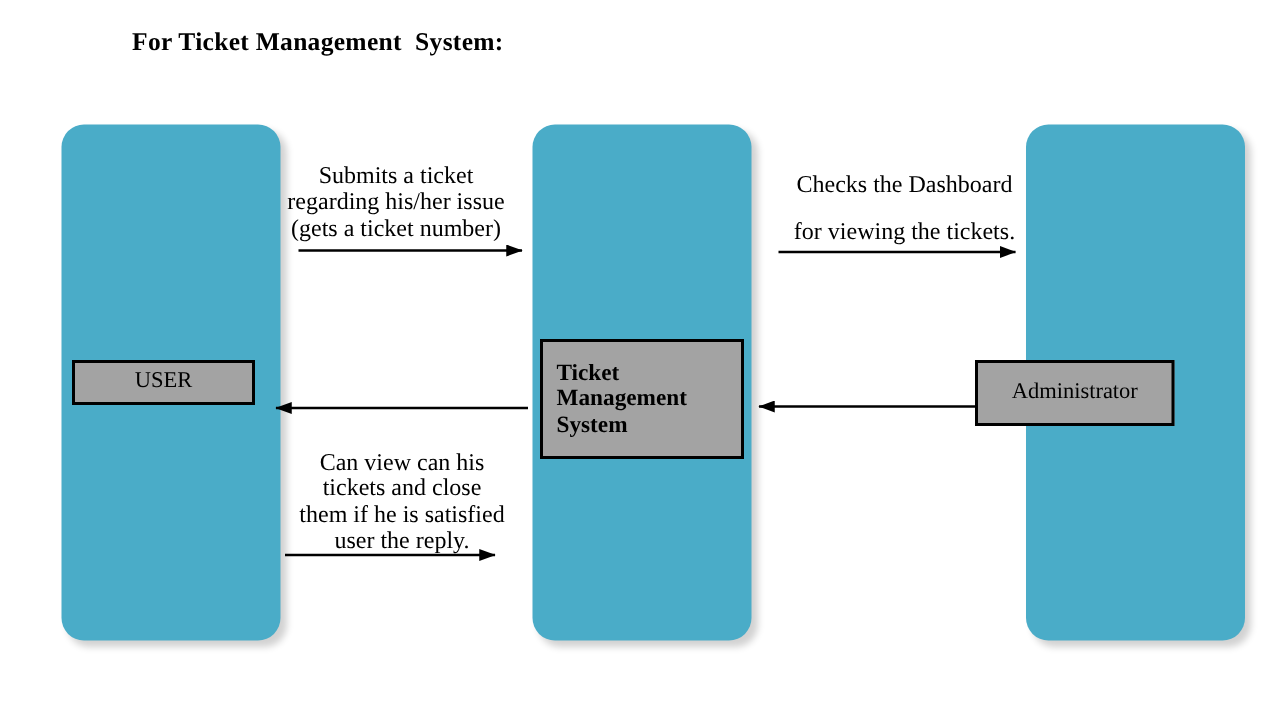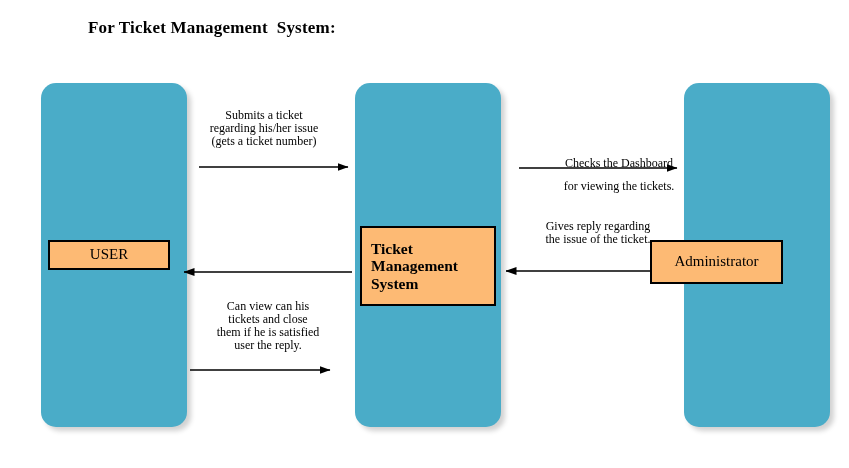--- a/index.html
+++ b/index.html
@@ -42,21 +42,21 @@
     border-radius: 15px;
     box-shadow: 4px 4px 5px rgba(0, 0, 0, 0.18);
   }
   .col-user        { left: 41px;  top: 83px; width: 146px; height: 344px; }
   .col-system      { left: 355px; top: 83px; width: 146px; height: 344px; }
   .col-admin       { left: 684px; top: 83px; width: 146px; height: 344px; }
 
   
   .node-box {
     position: absolute;
-    background: #fdba74;
+    background: #a3a3a3;
     border: 2px solid #000000;
     box-sizing: border-box;
     display: flex;
     align-items: center;
   }
   .node-box.centered { justify-content: center; }
   .node-box .node-text {
     font-size: 15px;
     line-height: 1.02;
     white-space: pre-line;
@@ -67,29 +67,29 @@
     line-height: 1.12;
   }
 
   .box-user   { left: 48px;  top: 240px; width: 122px; height: 30px; }
   .box-system { left: 360px; top: 226px; width: 136px; height: 80px; padding-left: 9px; }
   .box-admin  { left: 650px; top: 240px; width: 133px; height: 44px; }
 
   
   .flow-label {
     position: absolute;
-    font-size: 12px;
+    font-size: 16px;
     white-space: pre-line;
     text-align: center;
   }
   .flow-label.lh-tight  { line-height: 1.08; }
   .flow-label.lh-loose  { line-height: 1.95; }
 
   .lbl-submit   { left: 172px; top: 109px; width: 184px; }
-  .lbl-checks   { left: 524px; top: 108px; width: 190px; margin-top: 44px; }
+  .lbl-checks   { left: 508px; top: 108px; width: 190px; }
   .lbl-email    { left: 186px; top: 220px; width: 170px; }
   .lbl-gives    { left: 508px; top: 220px; width: 180px; }
   .lbl-canview  { left: 182px; top: 300px; width: 172px; }
 
   
   #arrows {
     position: absolute;
     left: 0;
     top: 0;
     width: 849px;
@@ -144,21 +144,19 @@
   </div>
 
   <div class="flow-label lh-tight lbl-submit">Submits a ticket
 regarding his/her  issue
 (gets a ticket number)</div>
 
   <div class="flow-label lh-loose lbl-checks">Checks the Dashboard
 for viewing the tickets.</div>
 
 
-  <div class="flow-label lh-tight lbl-gives">Gives reply regarding
-the issue of the ticket.</div>
 
   <div class="flow-label lh-tight lbl-canview">Can view can his
 tickets and close
 them if he is satisfied
 user the reply.</div>
 
 </div>
 
 </body></html>

